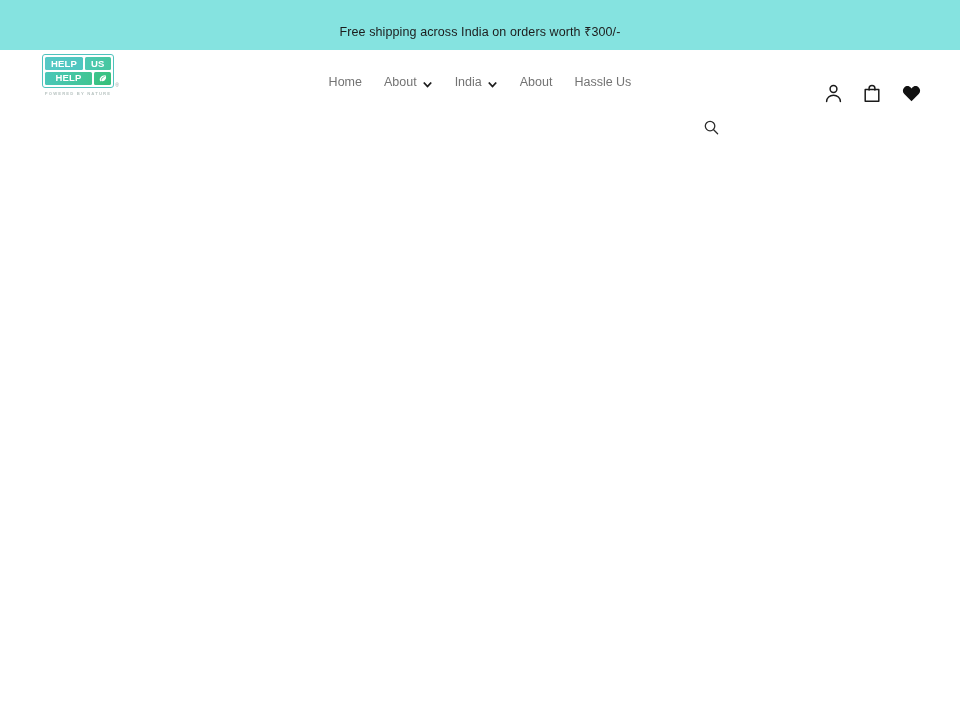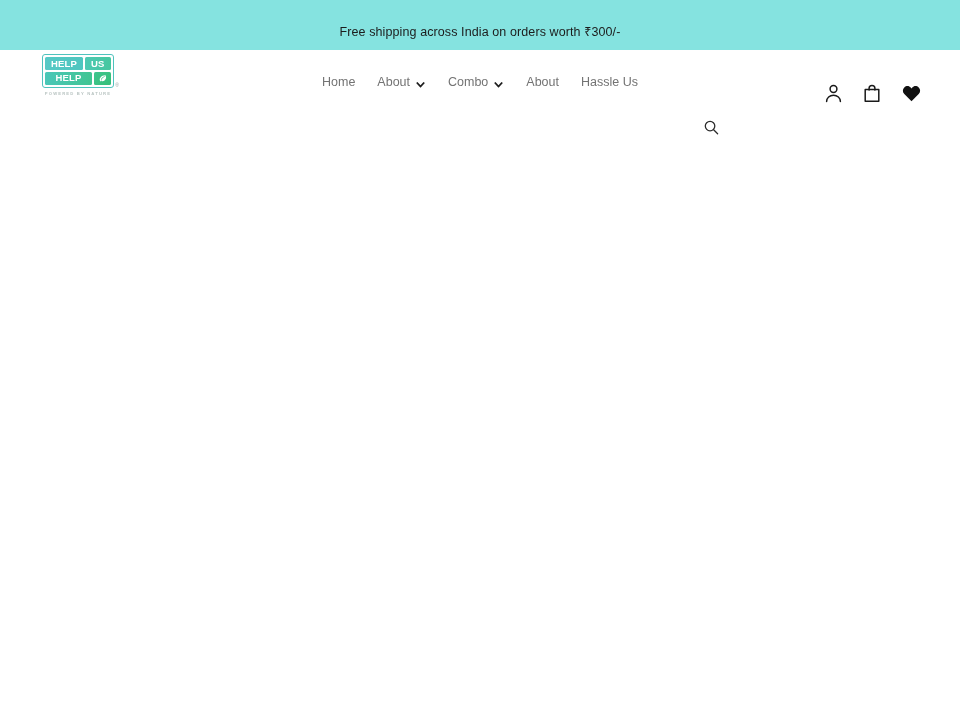--- a/index.html
+++ b/index.html
@@ -232,21 +232,21 @@
       <a class="nav-item" href="#">
         <span>About</span>
         <span class="chevron-down-icon">
           <svg viewBox="0 0 12 12" aria-hidden="true">
             <path d="M1.2 3.4 L6 8.4 L10.8 3.4 L9.3 2.3 L6 5.7 L2.7 2.3 Z" fill="#1d1d1d"></path>
           </svg>
         </span>
       </a>
 
       <a class="nav-item" href="#">
-        <span>Combo</span>
+        <span>India</span>
         <span class="chevron-down-icon">
           <svg viewBox="0 0 12 12" aria-hidden="true">
             <path d="M1.2 3.4 L6 8.4 L10.8 3.4 L9.3 2.3 L6 5.7 L2.7 2.3 Z" fill="#1d1d1d"></path>
           </svg>
         </span>
       </a>
 
       <a class="nav-item" href="#">
         <span>About</span>
       </a>

